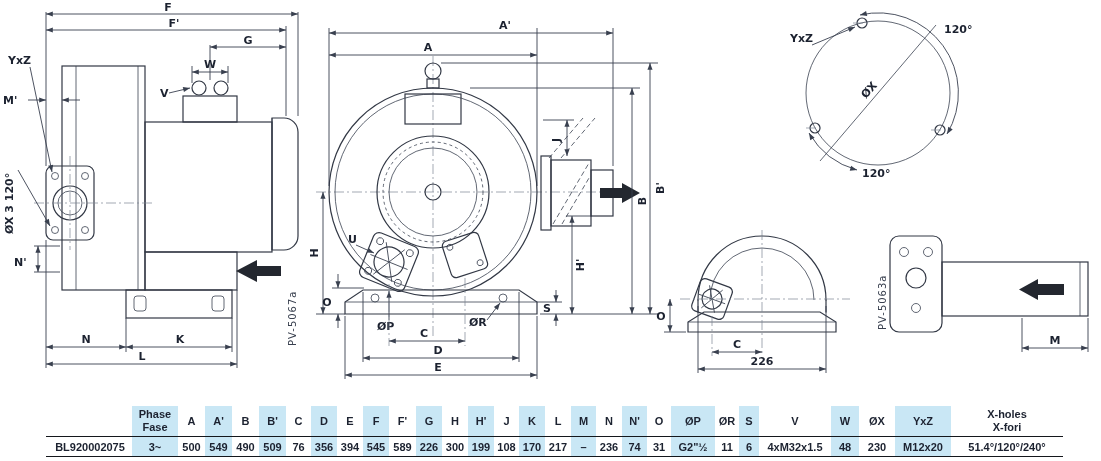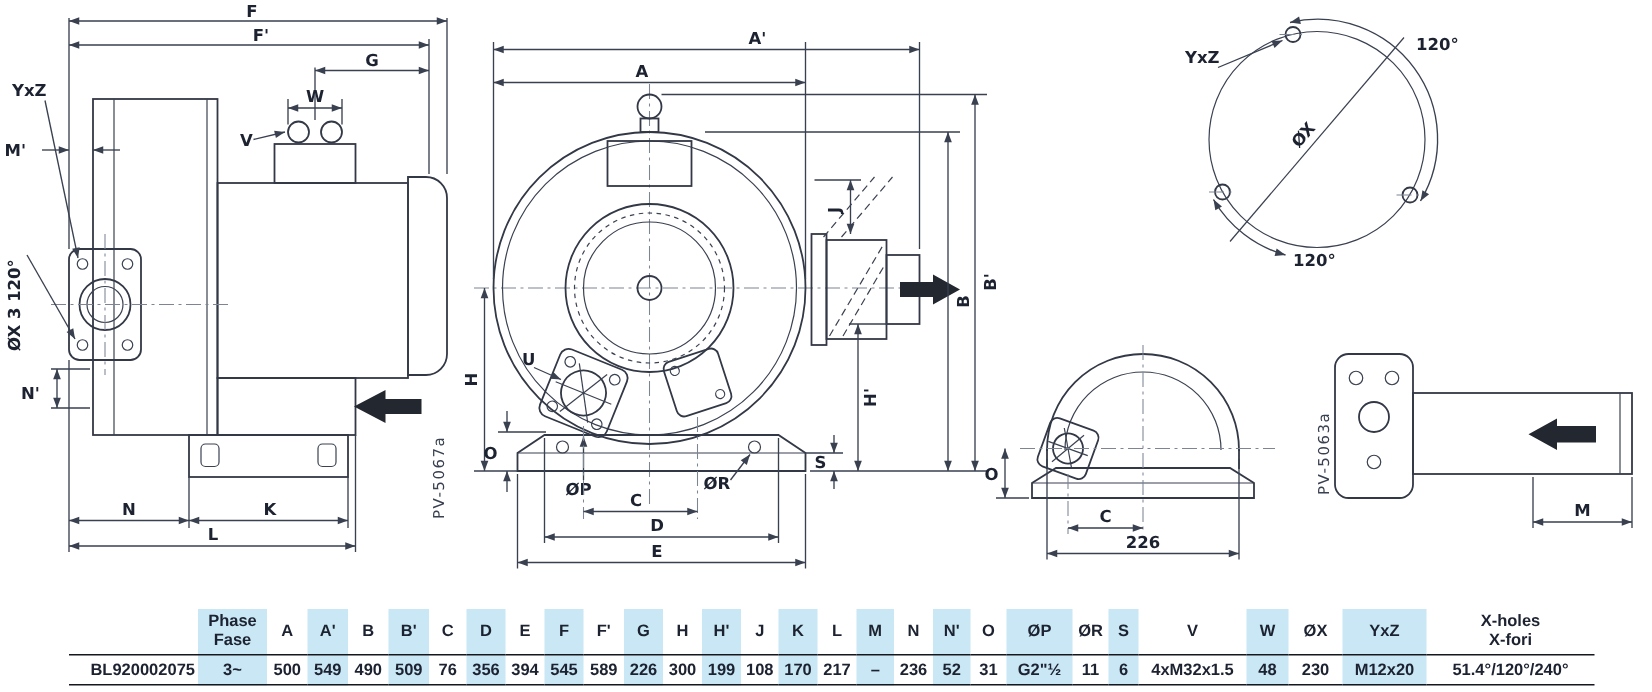--- a/index.html
+++ b/index.html
@@ -23,21 +23,21 @@
   #dim-table th, #dim-table td {
     font-family:"Liberation Sans", sans-serif; font-size:11px; font-weight:bold;
     color:#1c2230; text-align:center; padding:0 2px; white-space:nowrap;
   }
   #dim-table thead th { height:30px; vertical-align:middle; }
   #dim-table thead th span { display:block; line-height:13px; }
   #dim-table tbody td {
     height:19px; border-top:1.6px solid #14171c; border-bottom:1.6px solid #14171c;
   }
   #dim-table .hl { background:#c9e7f5; }
-  #dim-table .model { text-align:right; padding-left:4px; }
+  #dim-table .model { text-align:center; padding-left:4px; }
 </style>
 </head>
 <body>
 
 <div id="page">
 
   <div id="drawing-wrap">
   <svg id="drawing" width="1101" height="388" viewBox="0 0 1101 388">
     <defs>
       <marker id="ar" viewBox="0 0 10 10" refX="8.6" refY="5" markerWidth="9.5" markerHeight="9.5" orient="auto-start-reverse">
@@ -374,21 +374,21 @@
           <td class="hl">545</td>
           <td>589</td>
           <td class="hl">226</td>
           <td>300</td>
           <td class="hl">199</td>
           <td>108</td>
           <td class="hl">170</td>
           <td>217</td>
           <td class="hl">–</td>
           <td>236</td>
-          <td class="hl">52</td>
+          <td class="hl">74</td>
           <td>31</td>
           <td class="hl">G2"½</td>
           <td>11</td>
           <td class="hl">6</td>
           <td>4xM32x1.5</td>
           <td class="hl">48</td>
           <td>230</td>
           <td class="hl">M12x20</td>
           <td>51.4°/120°/240°</td>
         </tr>

